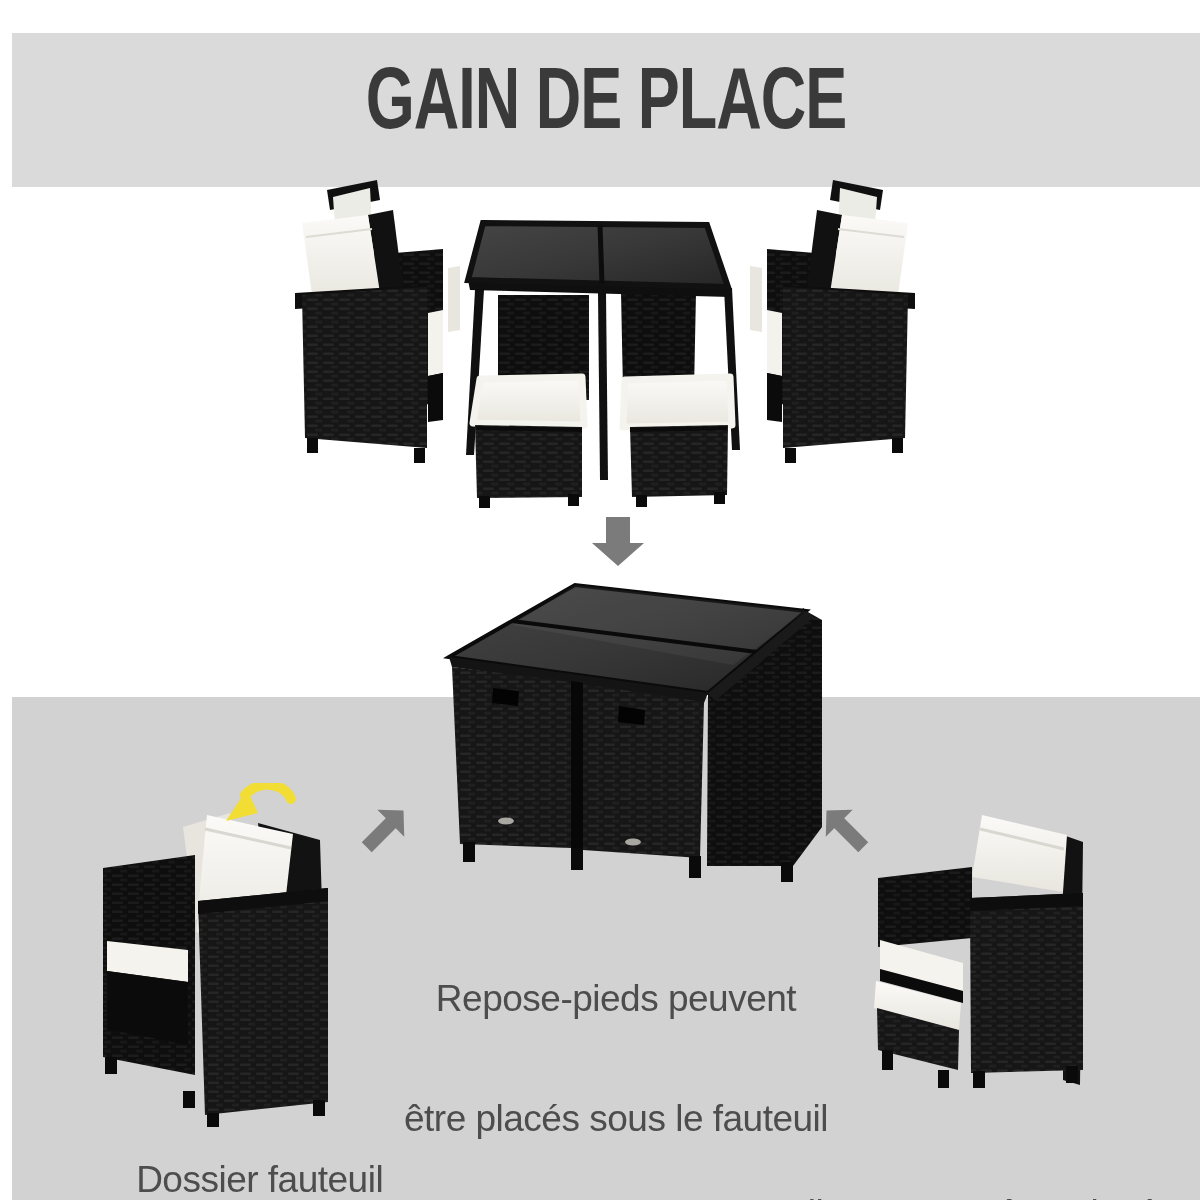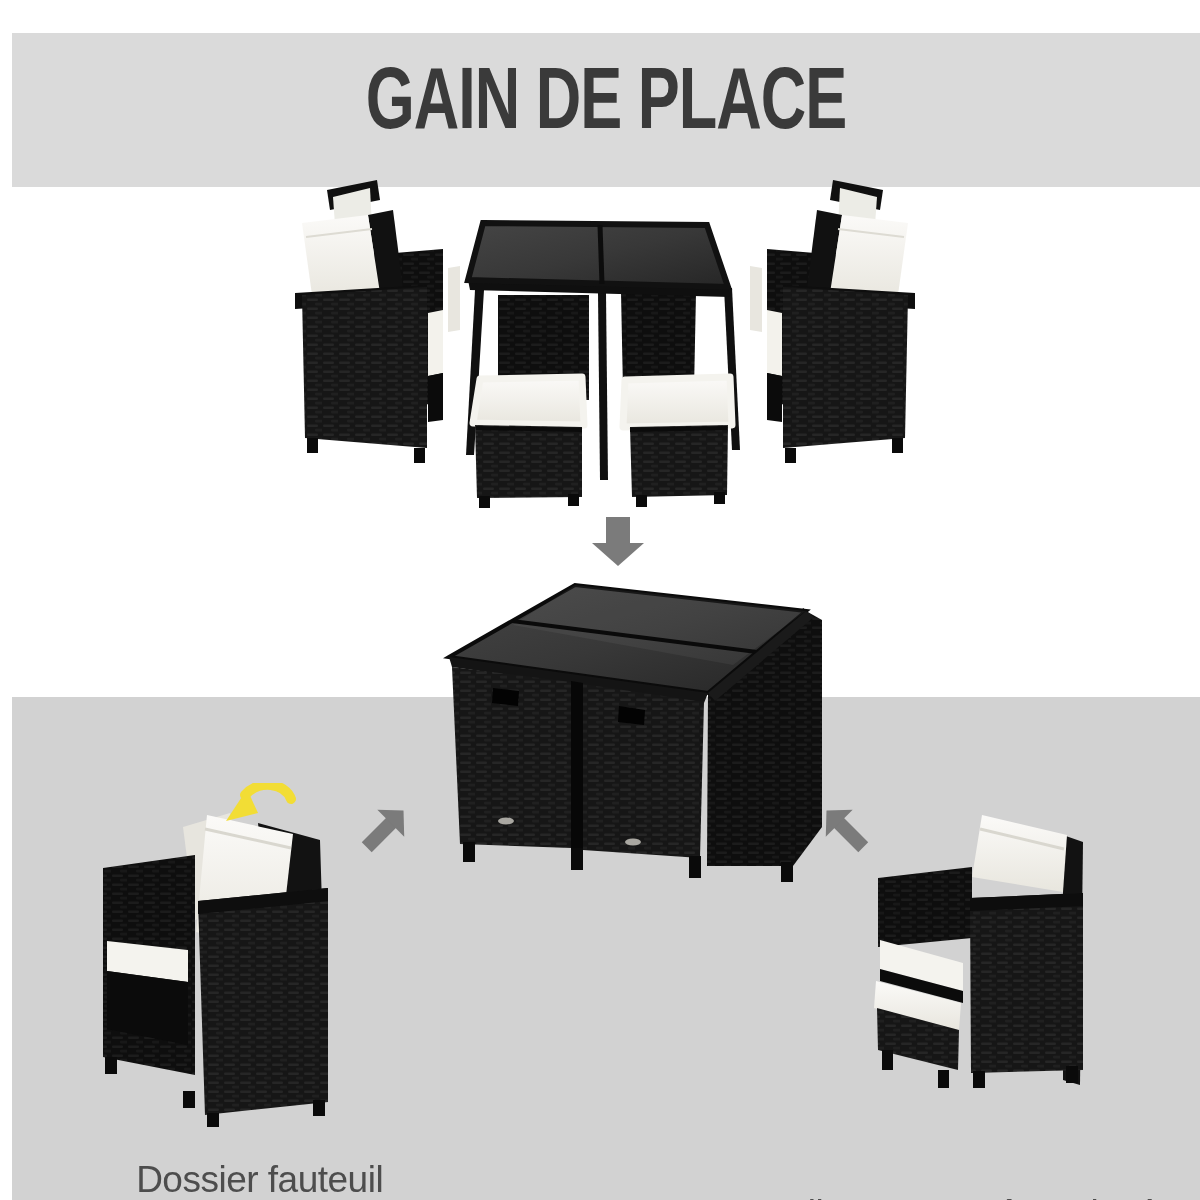--- a/index.html
+++ b/index.html
@@ -204,20 +204,22 @@
     <polygon points="102,100 215,95 215,108 102,113" fill="#0d0d0d"></polygon>
     <g fill="#0a0a0a">
       <rect x="14" y="252" width="11" height="20"></rect>
       <rect x="70" y="272" width="11" height="18"></rect>
       <rect x="105" y="273" width="12" height="17"></rect>
       <rect x="198" y="268" width="12" height="17"></rect>
     </g>
   </svg>
 
   <div class="caption center" id="caption-footrests">
+    <div>Repose-pieds peuvent</div>
+    <div>être placés sous le fauteuil</div>
   </div>
   <div class="caption" id="caption-backrest">
     <span>Dossier fauteuil</span>
   </div>
   <div class="caption center" id="caption-armchairs">
     <div>Fauteuils peuvent  être placés</div>
     
   </div>
 
 </div>

